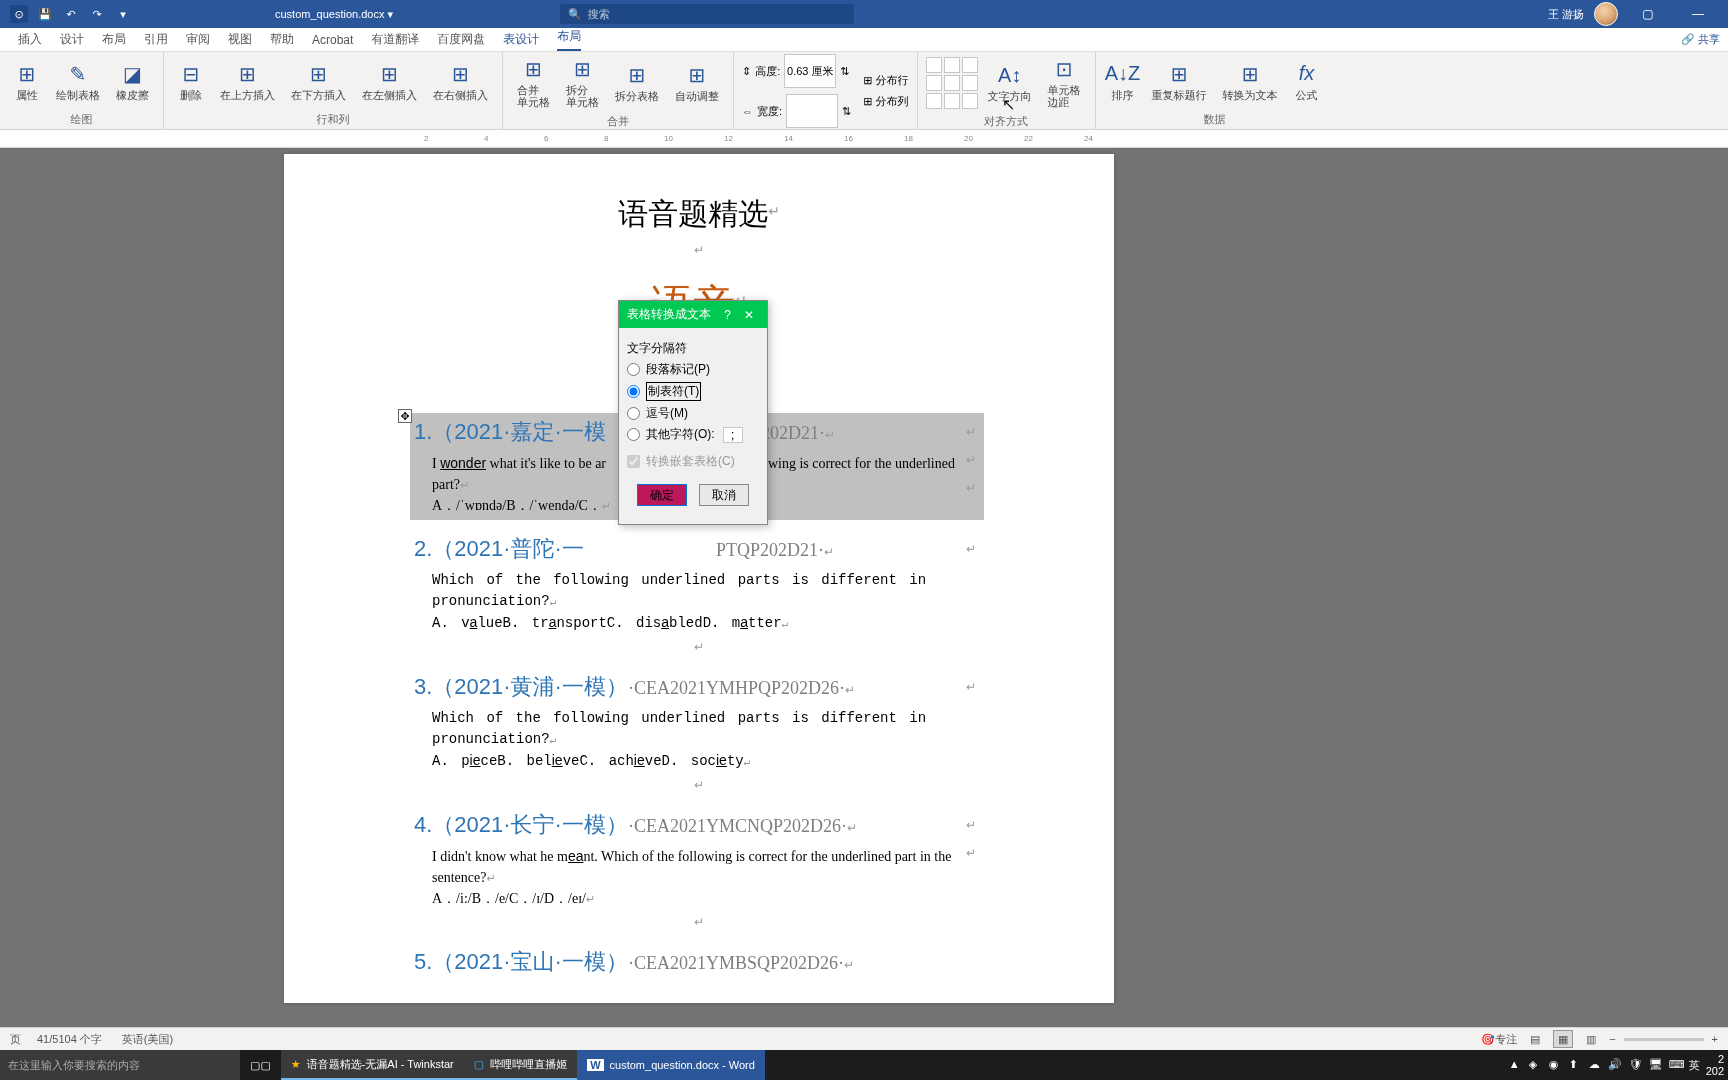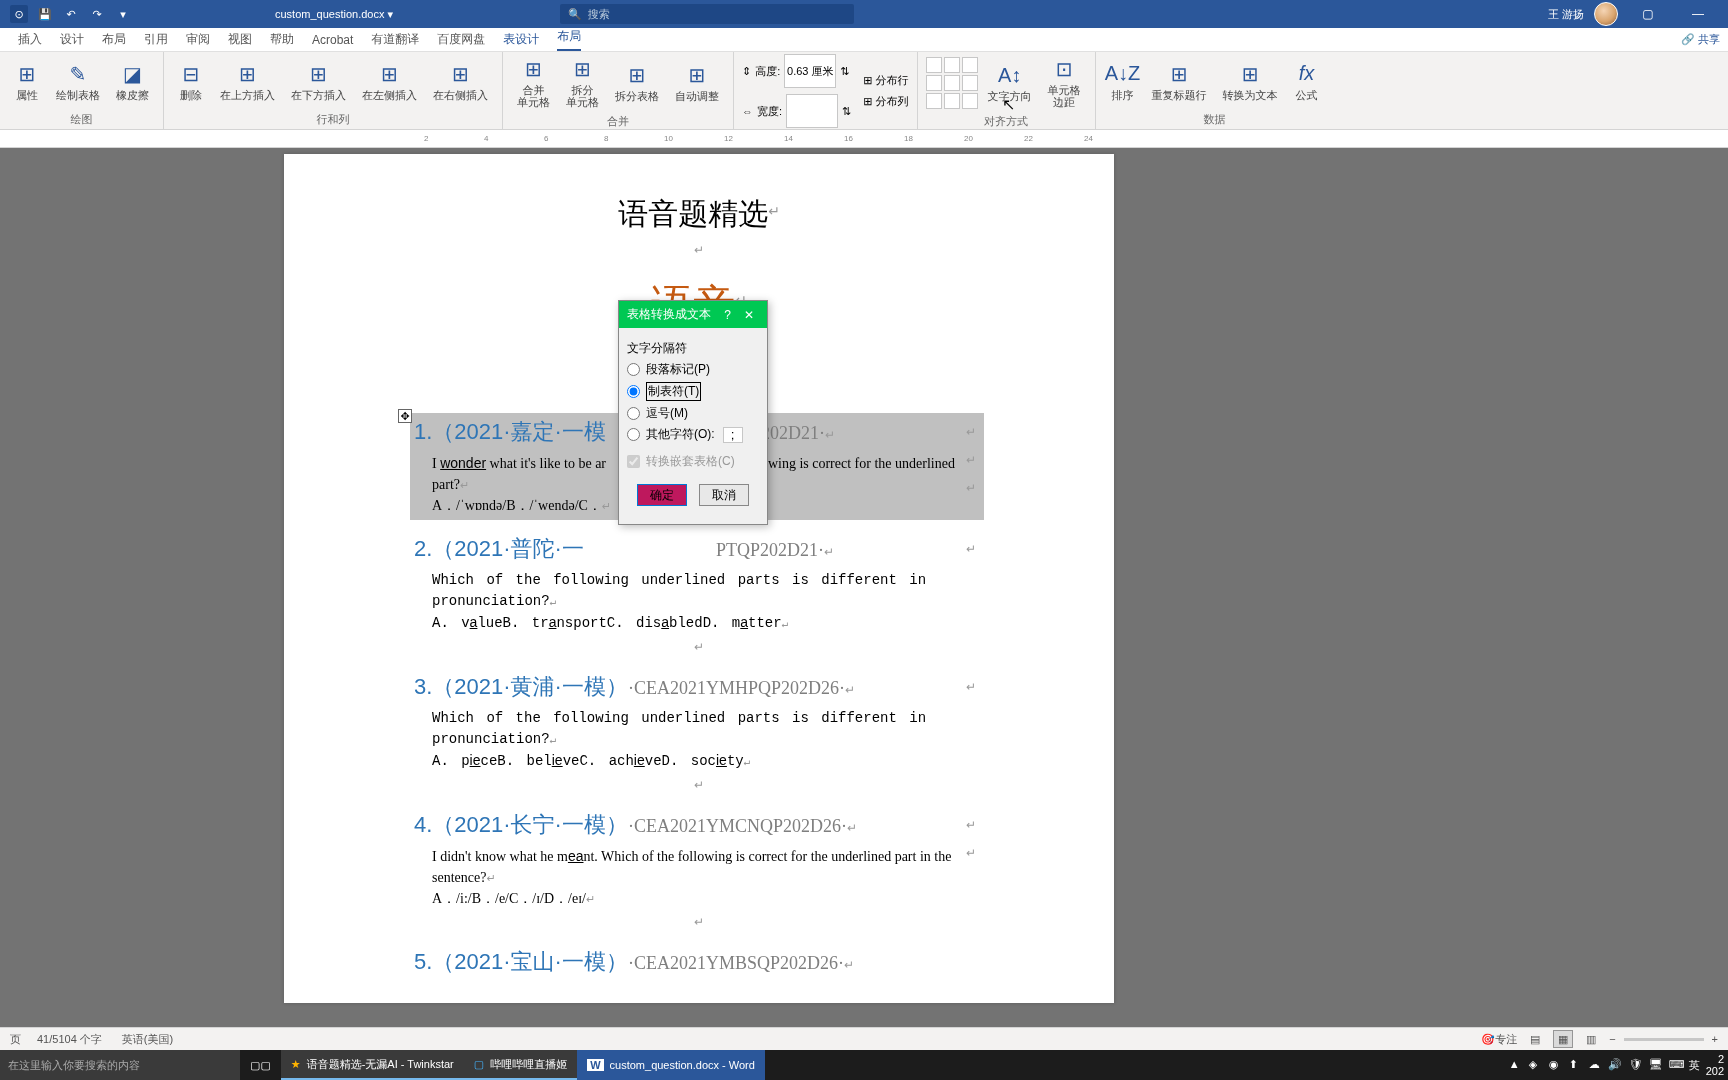--- a/index.html
+++ b/index.html
@@ -16,21 +16,21 @@
 .tab{color:#555;cursor:pointer}
 .tab.blue{color:#2B579A}
 .tab.active{color:#2B579A;border-bottom:2px solid #2B579A;padding-bottom:4px;font-weight:500}
 .share-btn{position:absolute;right:4px;color:#2B579A;background:#fff;padding:2px 4px;font-size:11px}
 .ribbon{background:#f3f2f1;height:78px;display:flex;border-bottom:1px solid #d4d4d4;font-size:11px}
 .group{display:flex;flex-direction:column;align-items:center;border-right:1px solid #d4d4d4;padding:2px 8px 0}
 .group-content{display:flex;align-items:center;flex:1;gap:4px}
 .group-label{font-size:11px;color:#666;padding:2px 0}
 .big-btn{display:flex;flex-direction:column;align-items:center;gap:4px;padding:4px 6px;min-width:38px;cursor:pointer}
 .big-btn .ico{width:24px;height:22px;display:flex;align-items:center;justify-content:center;color:#2B579A;font-size:20px}
-.big-btn .lbl{font-size:11px;color:#444;text-align:center;line-height:1.1;white-space:pre}
+.big-btn .lbl{font-size:11px;color:#444;line-height:1.1;white-space:pre}
 .sm-input{width:52px;height:34px;font-size:11px;border:1px solid #c7c7c7;text-align:center}
 .align-grid{display:grid;grid-template-columns:repeat(3,16px);gap:2px}
 .align-cell{width:16px;height:16px;border:1px solid #c7c7c7;background:#fff}
 .ruler{height:18px;background:#fff;border-bottom:1px solid #d4d4d4;position:relative;font-size:8px;color:#999}
 .ruler-inner{position:absolute;left:284px;right:0;height:100%;display:flex;align-items:center}
 .ruler-tick{position:absolute;color:#888}
 .doc-area{position:absolute;top:148px;bottom:30px;left:0;right:0;background:#737373;overflow:hidden}
 .page{position:absolute;left:284px;top:6px;width:830px;background:#fff;box-shadow:0 0 4px rgba(0,0,0,0.2);padding:40px 0 20px;min-height:700px}
 .title1{font-family:"SimSun",serif;font-size:30px;text-align:center;color:#000;margin-bottom:8px}
 .title1::after{content:"↵";font-size:14px;color:#999;position:relative;top:-8px}

